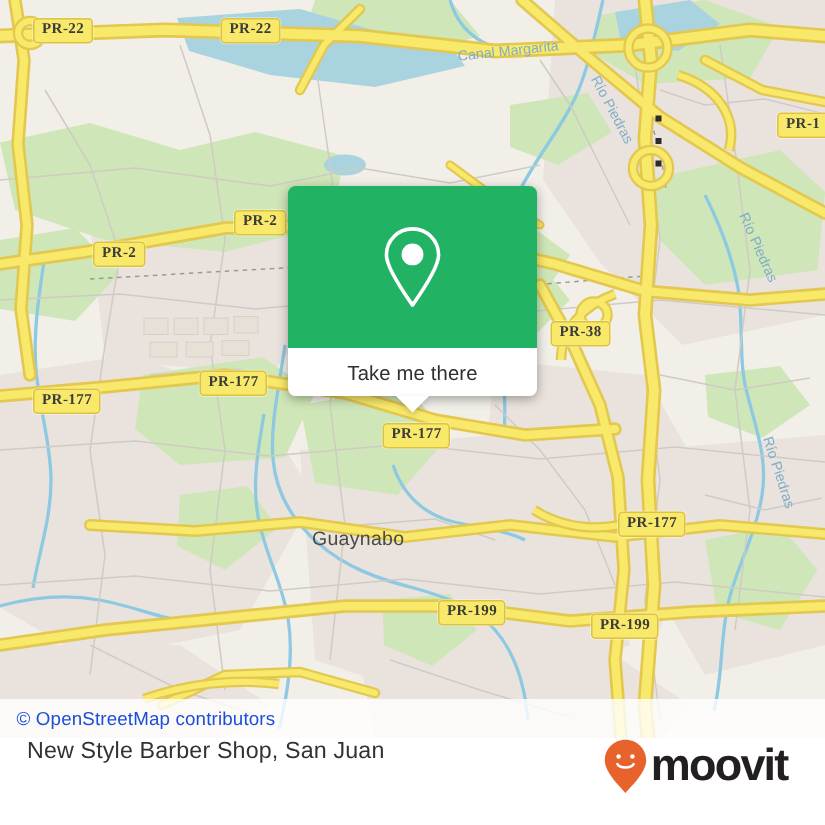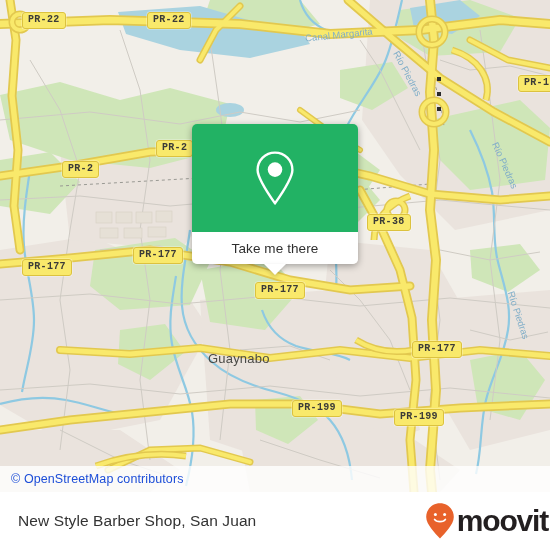--- a/index.html
+++ b/index.html
@@ -45,21 +45,21 @@
 
   
   .shield {
     position: absolute;
     background: #f9e96b;
     border: 1.4px solid #dcc23f;
     border-radius: 3px;
     color: #3b3b38;
     font-size: 10px;
     font-weight: bold;
-    font-family: Liberation Mono, monospace;
+    font-family: Liberation Serif, serif;
     padding: 1px 5px 2px 5px;
     line-height: 12px;
     letter-spacing: .3px;
     white-space: nowrap;
     box-shadow: 0 0 0 0.5px rgba(255,255,255,.5);
   }
 
   
   #popup {
     position: absolute;
@@ -118,34 +118,34 @@
     letter-spacing: .1px;
   }
 
   
   #footer {
     position: absolute;
     left: 0; top: 492px;
     width: 550px; height: 58px;
     background: rgba(255,255,255,.955);
     display: flex;
-    align-items: center;
+    align-items: flex-start;
     justify-content: space-between;
     gap: 48px;
   }
   #footer-title {
     font-size: 15.5px;
     color: #333333;
     padding-left: 18px;
     letter-spacing: .1px;
   }
   #brand {
     display: flex;
     align-items: center;
-    padding-right: 2px;
+    padding-right: 25px;
   }
   #brand-wordmark {
     font-size: 30px;
     font-weight: bold;
     color: #231f20;
     letter-spacing: -1.2px;
     line-height: 30px;
     margin-left: 2px;
   }
 </style>

